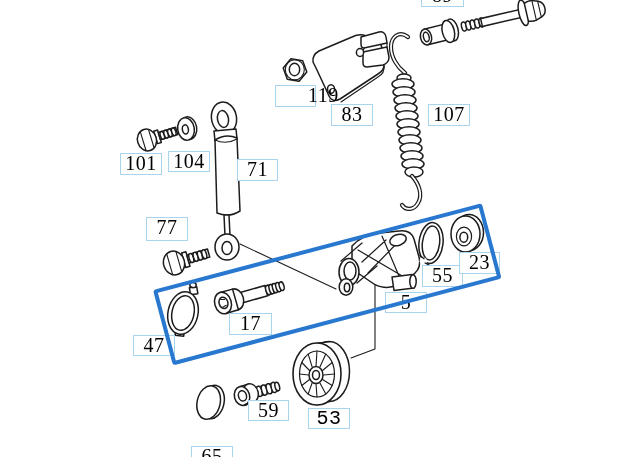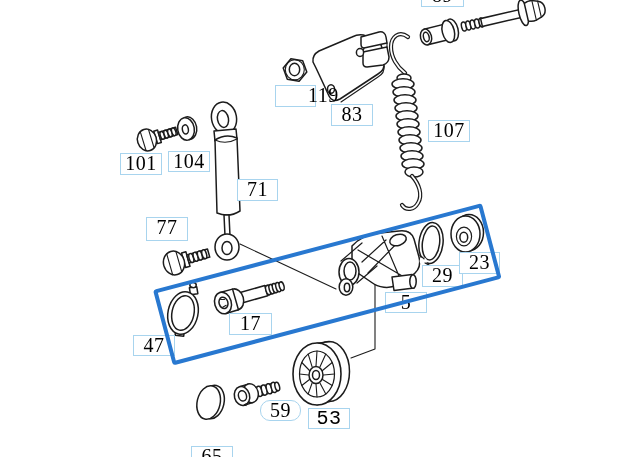--- a/index.html
+++ b/index.html
@@ -215,27 +215,27 @@
       </g>
 
     </g>
   </svg>
 
   <div class="hlbox"></div>
 
   <div class="part-label" style="left:421px;top:-15px;width:43px;">89</div>
   <div class="part-label" style="left:275px;top:85px;width:41px;padding-left:32px;">119</div>
   <div class="part-label" style="left:331px;top:104px;">83</div>
-  <div class="part-label" style="left:428px;top:120px;">107</div>
+  <div class="part-label" style="left:428px;top:104px;">107</div>
   <div class="part-label" style="left:120px;top:153px;">101</div>
   <div class="part-label" style="left:168px;top:151px;height:21px;">104</div>
-  <div class="part-label" style="left:237px;top:159px;width:41px;margin-top:20px;">71</div>
+  <div class="part-label" style="left:237px;top:159px;width:41px;">71</div>
   <div class="part-label" style="left:146px;top:217px;height:24px;">77</div>
-  <div class="part-label" style="left:422px;top:265px;width:41px;">29</div>
+  <div class="part-label" style="left:422px;top:265px;width:41px;">55</div>
   <div class="part-label" style="left:459px;top:252px;width:41px;">23</div>
   <div class="part-label" style="left:385px;top:292px;height:21px;">5</div>
   <div class="part-label" style="left:133px;top:335px;height:21px;">47</div>
   <div class="part-label" style="left:229px;top:313px;width:43px;">17</div>
   <div class="part-label" style="left:191px;top:418px;margin-top:28px;">65</div>
-  <div class="part-label" style="left:260px;top:400px;width:41px;height:21px;border-radius:10px;">59</div>
+  <div class="part-label" style="left:248px;top:400px;width:41px;height:21px;">59</div>
   <div class="part-label" style="left:308px;top:408px;height:21px;font-family:Liberation Mono, monospace;">53</div>
 
 </div>
 
 </body></html>

